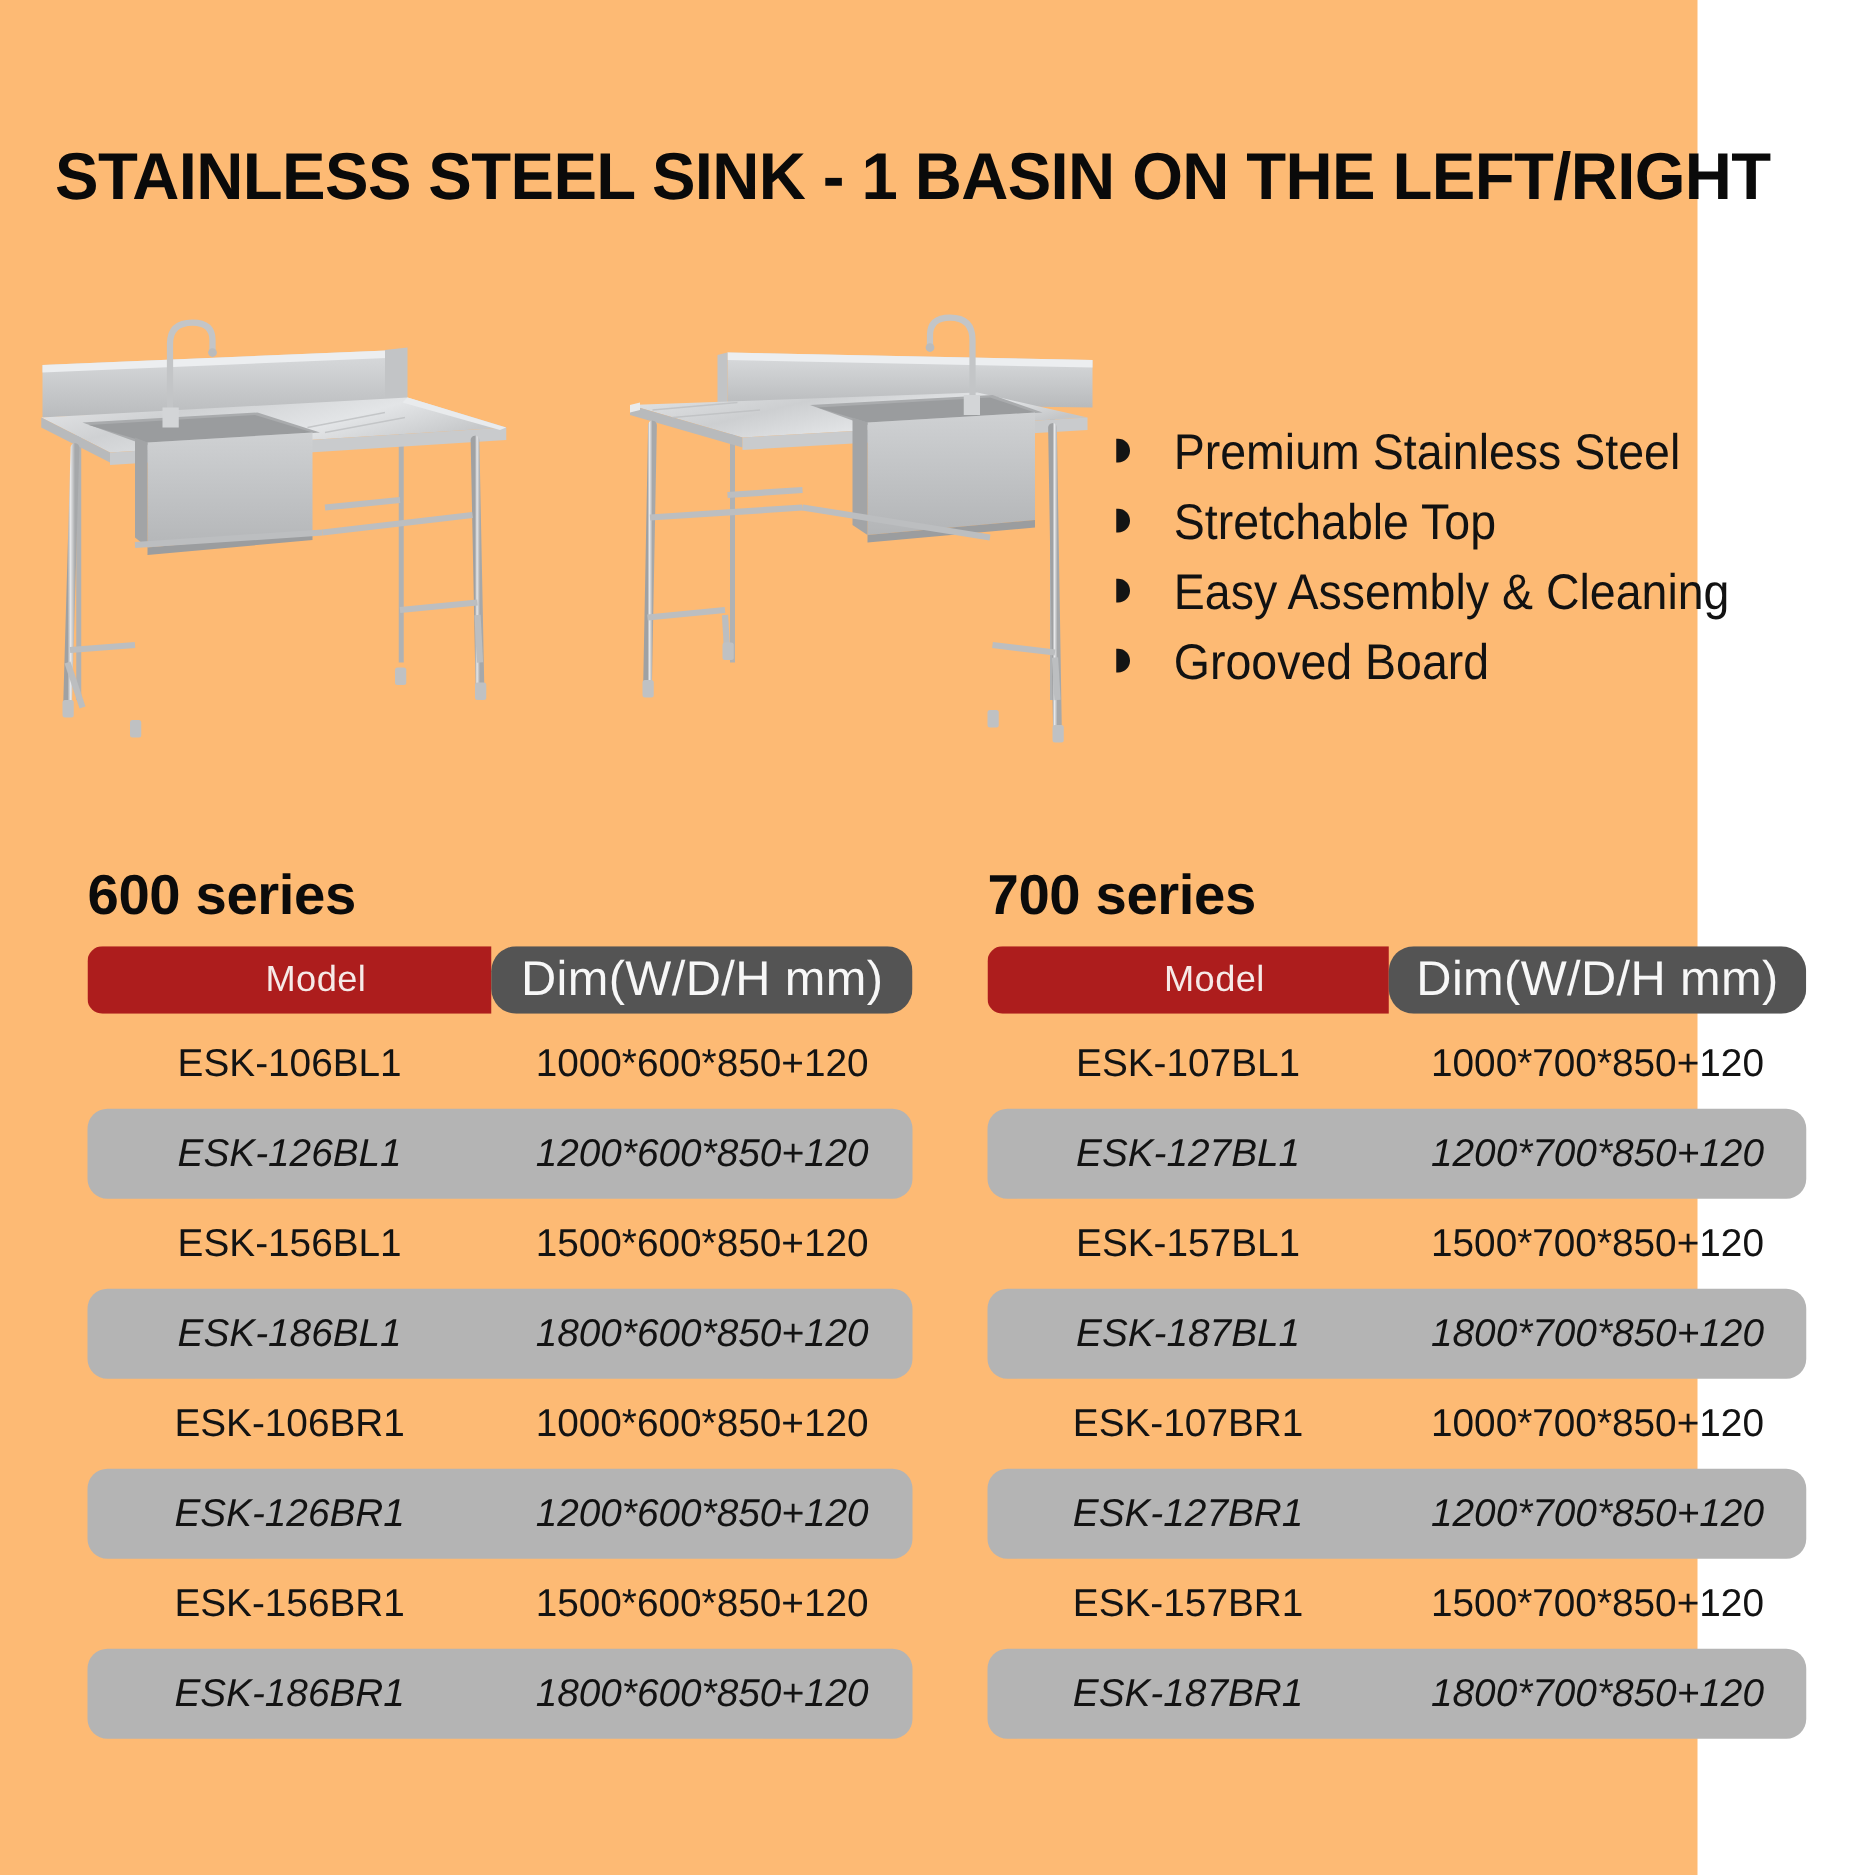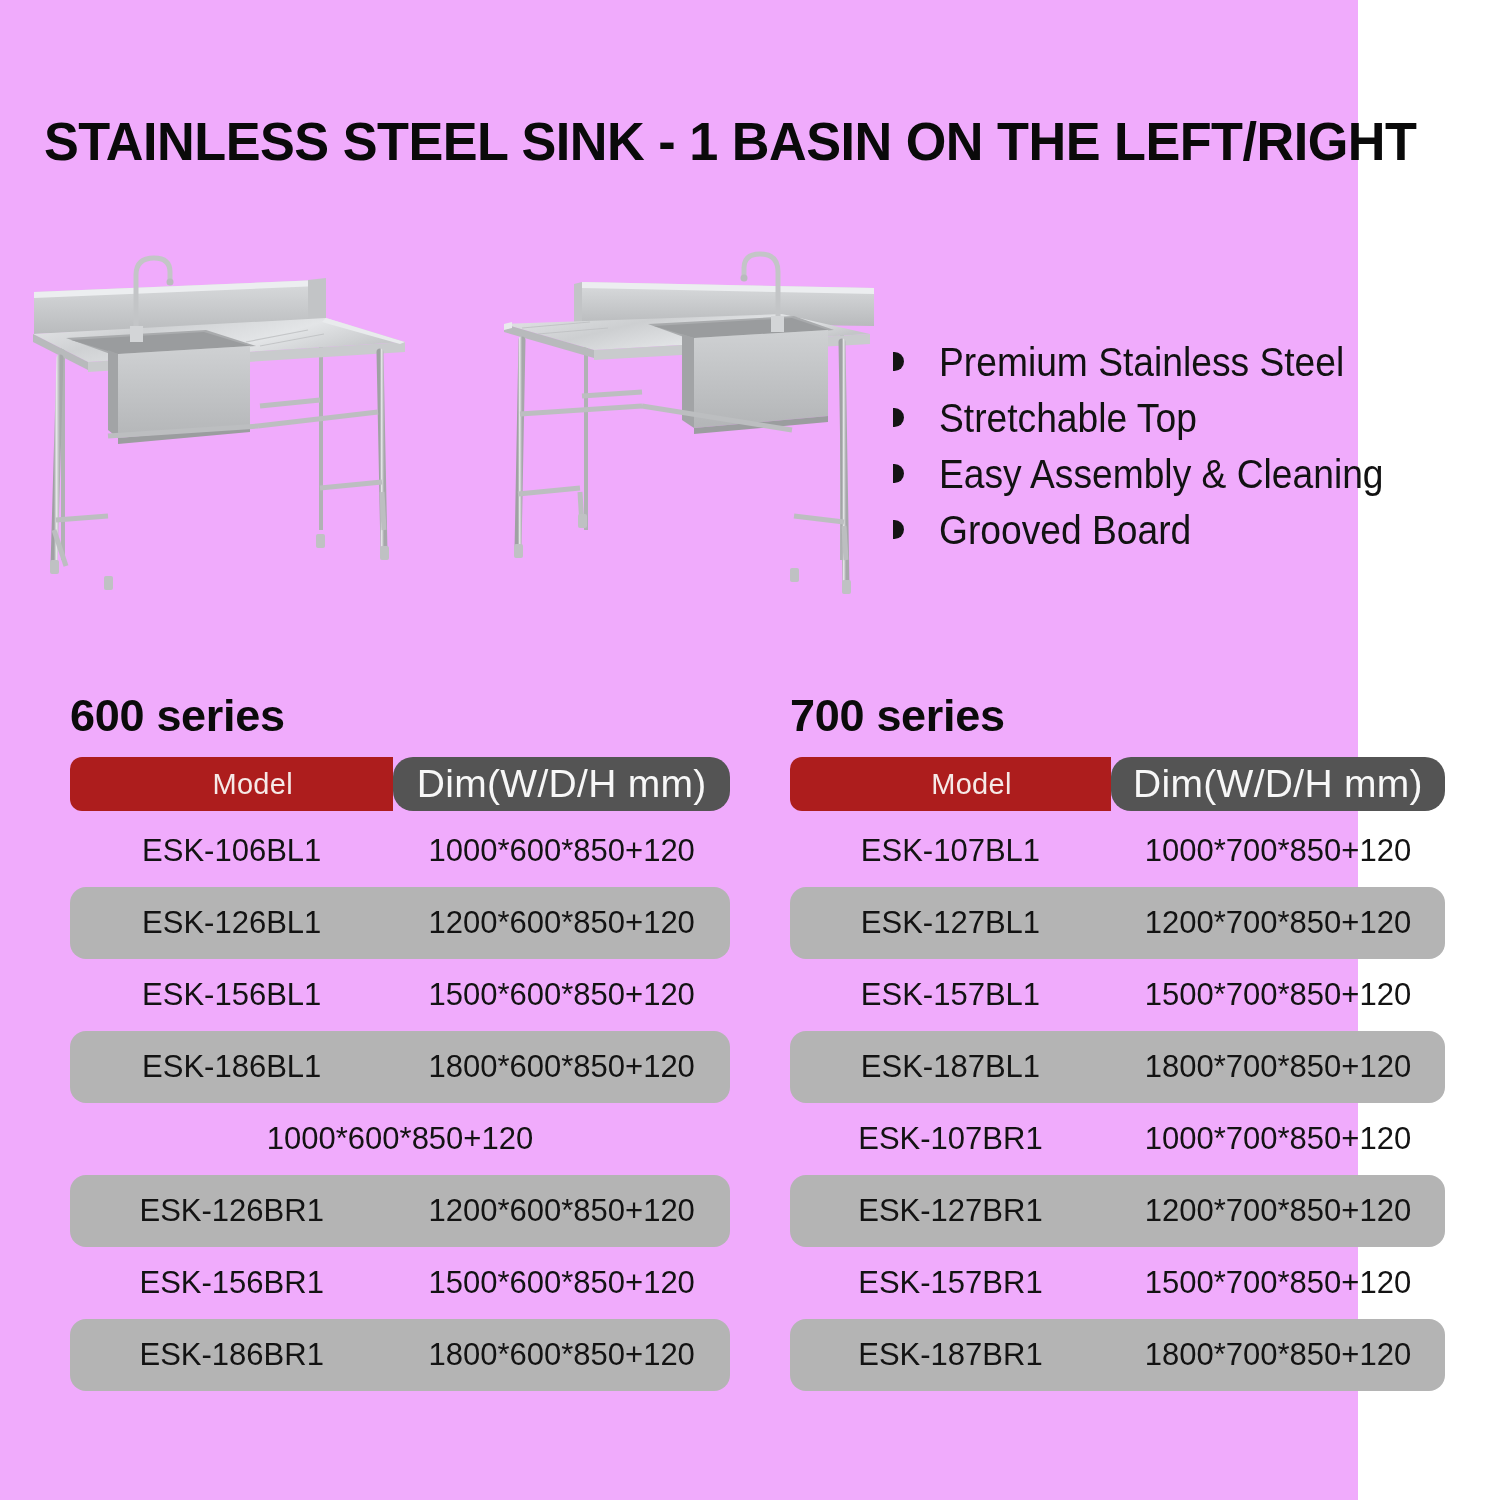--- a/index.html
+++ b/index.html
@@ -2,21 +2,21 @@
 <html><head>
 <meta charset="utf-8">
 <style>
   * { box-sizing: border-box; margin: 0; padding: 0; }
   html, body {
     width: 1500px; height: 1500px;
     background: #ffffff;
     font-family: "Liberation Sans", sans-serif;
     overflow: hidden;
   }
-  .page { position: relative; width: 1358px; height: 1500px; background: #f0abfc; }
+  .page { position: relative; width: 1358px; height: 1500px; background: #fdba74; }
 
   
   .title {
     position: absolute;
     left: 44px; top: 112px;
     width: 1420px;
     font-family: "Liberation Sans", sans-serif;
     font-weight: 700;
     font-size: 53px;
     line-height: 60px;
@@ -116,21 +116,21 @@
   }
 
   .rows { margin-top: 4px; text-align: center; }
   .row {
     display: flex;
     align-items: center;
     height: 72px;
     border-radius: 16px;
     background: transparent;
   }
-  .row.alt { background: #b4b4b4; }
+  .row.alt { background: #b4b4b4; font-style: italic; }
   .cell {
     display: flex; align-items: center; justify-content: center;
     font-size: 31px;
     color: #131313;
     font-weight: 400;
     white-space: nowrap;
   }
   .cell.model { flex: 0 0 49%; }
   .cell.dim   { flex: 1 1 auto; }
 </style>
@@ -358,20 +358,21 @@
         </div>
         <div class="row">
           <div class="cell model">ESK-156BL1</div>
           <div class="cell dim">1500*600*850+120</div>
         </div>
         <div class="row alt">
           <div class="cell model">ESK-186BL1</div>
           <div class="cell dim">1800*600*850+120</div>
         </div>
         <div class="row">
+          <div class="cell model">ESK-106BR1</div>
           <div class="cell dim">1000*600*850+120</div>
         </div>
         <div class="row alt">
           <div class="cell model">ESK-126BR1</div>
           <div class="cell dim">1200*600*850+120</div>
         </div>
         <div class="row">
           <div class="cell model">ESK-156BR1</div>
           <div class="cell dim">1500*600*850+120</div>
         </div>

